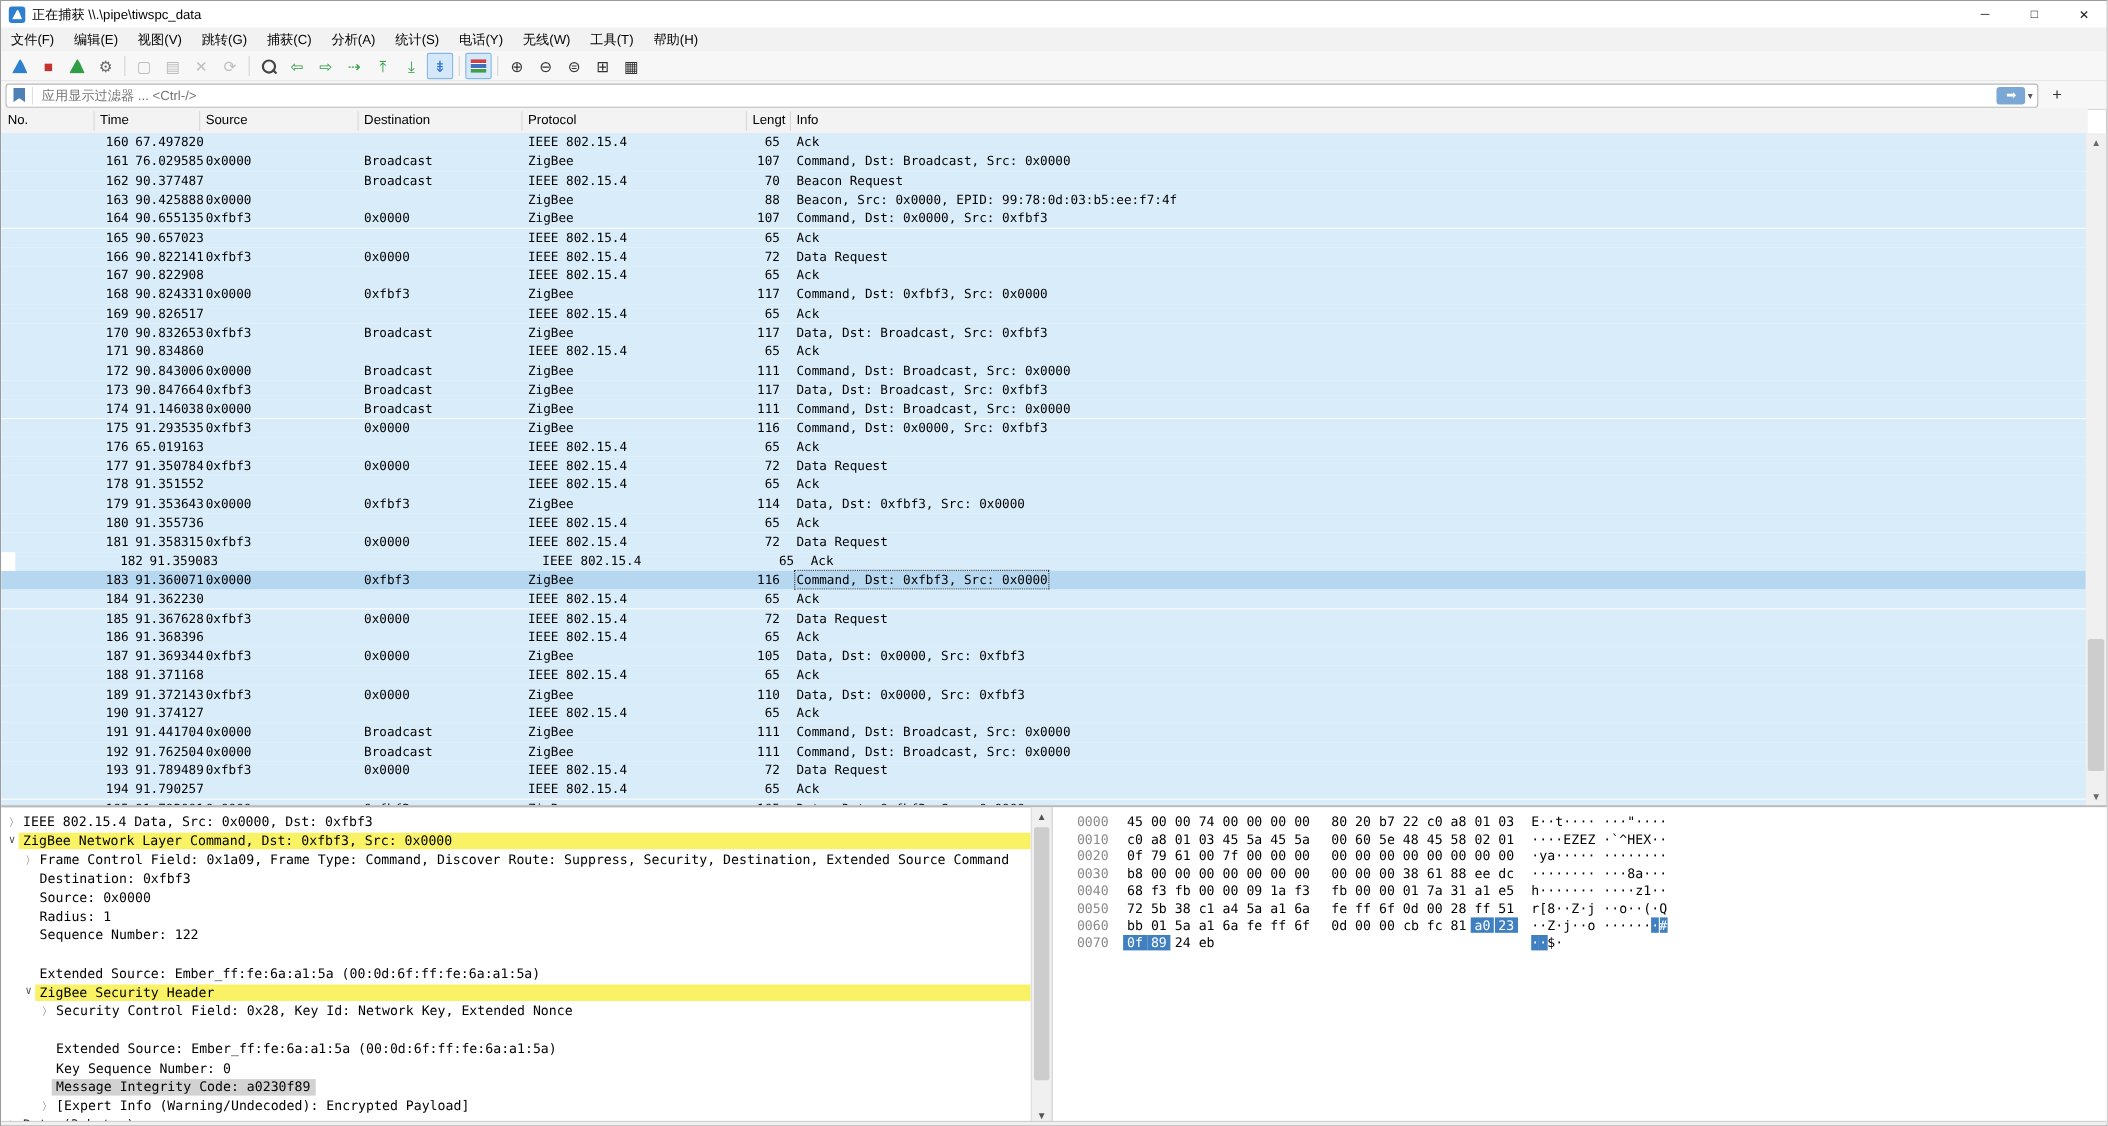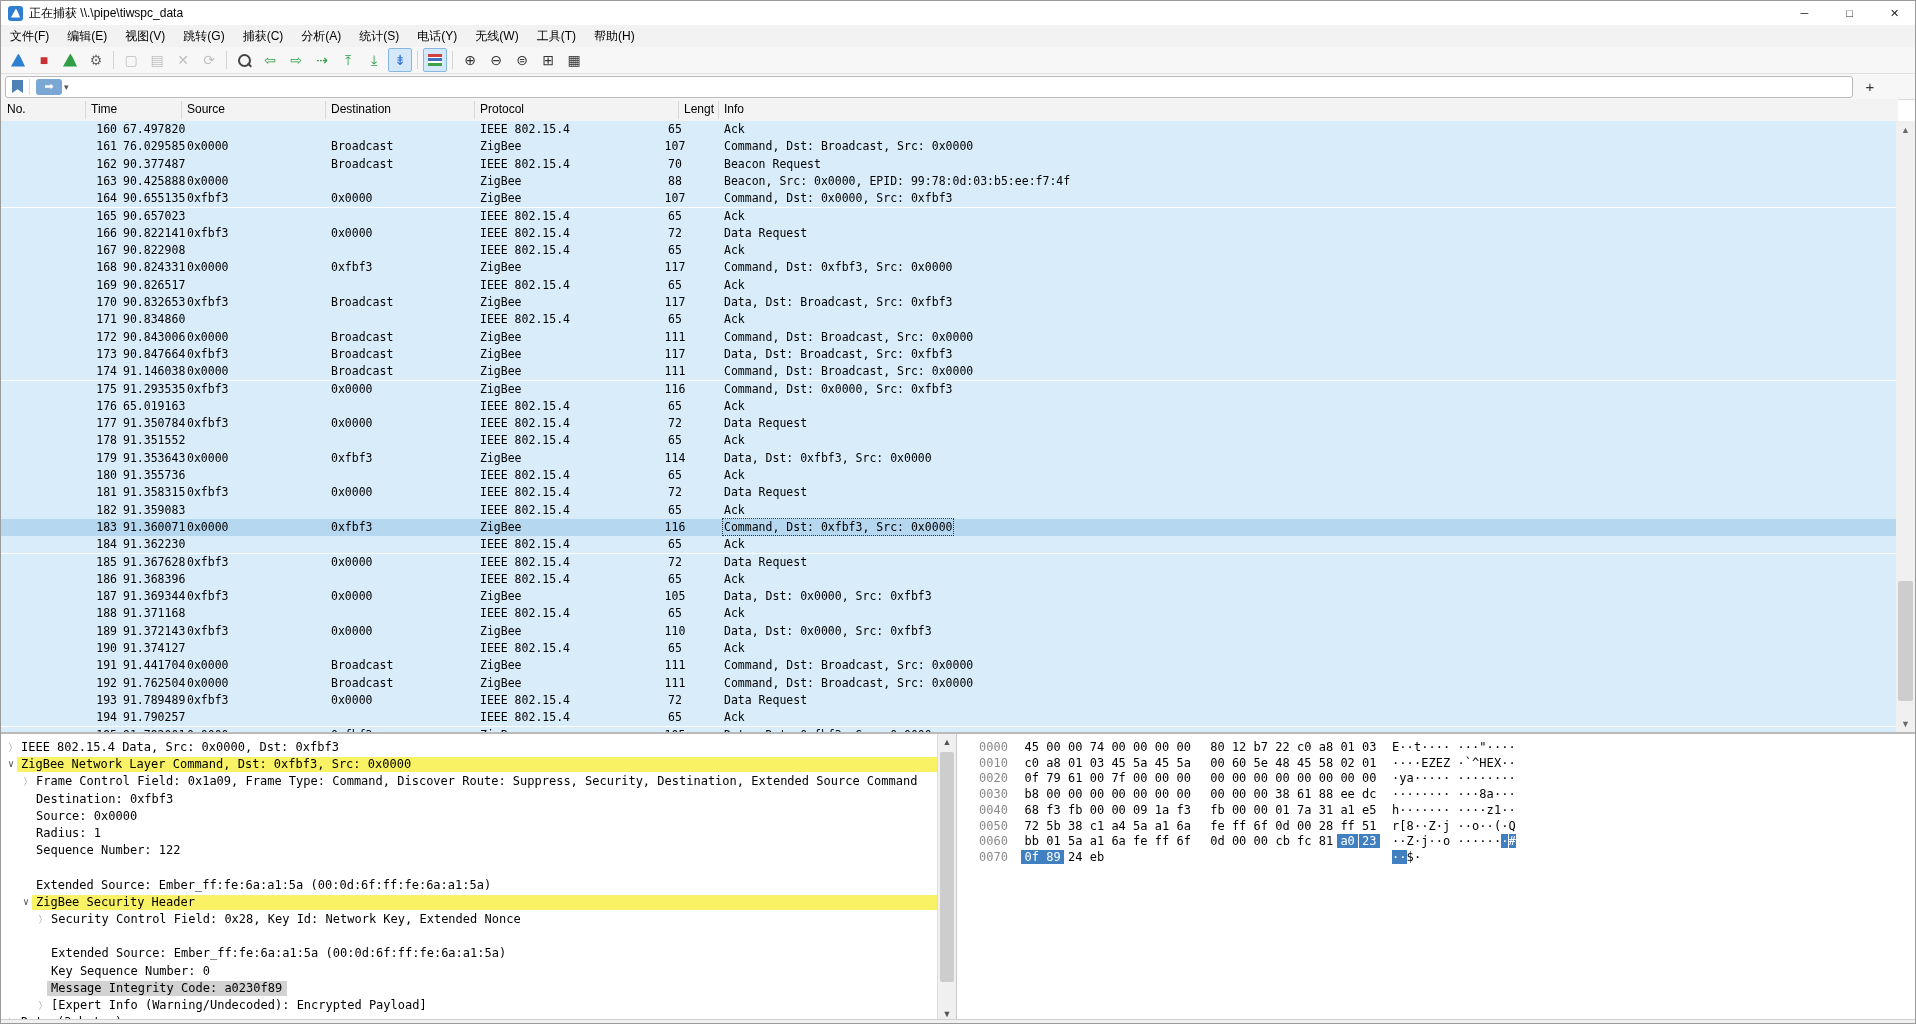--- a/index.html
+++ b/index.html
@@ -41,21 +41,21 @@
   .phead .vline{position:absolute;top:2px;width:1px;height:18px;background:#d8d8d8;}
   .plist{position:absolute;left:0;top:120px;width:1897px;height:611px;background:#fff;overflow:hidden;}
   .prow{position:absolute;left:0;width:1897px;height:17.3px;background:var(--row-bg);font-family:"DejaVu Sans Mono",monospace;font-size:11.5px;color:#000;}
   .prow.sel{background:var(--sel-row-bg);}
   .prow span{position:absolute;top:1px;white-space:pre;}
   .c-no{left:0;width:116px;text-align:right;}
   .c-time{left:122px;}
   .c-src{left:186px;}
   .c-dst{left:330px;}
   .c-proto{left:479px;}
-  .c-len{left:640px;width:68px;text-align:center;}
+  .c-len{left:640px;width:68px;text-align:right;}
   .c-info{left:723px;}
   .prow.sel .c-info{outline:1px dotted #333;outline-offset:1px;}
   
   .vsb{position:absolute;right:0;background:#f0f0f0;width:19px;}
   .vsb .arr{position:absolute;left:0;width:19px;height:17px;color:#6a6a6a;font-size:9px;display:flex;align-items:center;justify-content:center;}
   .vsb .thumb{position:absolute;left:2px;width:15px;background:#cdcdcd;border-radius:2px;}
   
   .bottom{position:absolute;left:0;top:731px;width:1916px;height:287px;background:#fff;border-top:2px solid #b9b9b9;}
   .detail{position:absolute;left:0;top:0;width:936px;height:287px;overflow:hidden;font-family:"DejaVu Sans Mono",monospace;font-size:12px;color:#000;}
   .dline{position:absolute;left:0;width:936px;height:17.2px;white-space:pre;}
@@ -141,20 +141,21 @@
       <div class="tbtn" style="color: rgb(51, 51, 51);">⊖</div>
       <div class="tbtn" style="color: rgb(51, 51, 51);">⊜</div>
       <div class="tbtn" style="color: rgb(51, 51, 51);">⊞</div>
       <div class="tbtn" style="color: rgb(51, 51, 51);">▦</div>
     </div>
 
   <div class="filterbar">
     <div class="fwrap">
       <div class="bookmark"></div>
       <div class="fdiv"></div>
+      <input class="finput" value="" placeholder="应用显示过滤器 ... &lt;Ctrl-/&gt;" style="">
       <div class="fapply">➡</div>
       <div class="fcaret">▾</div>
     </div>
     <div class="fplus">+</div>
   </div>
 
   <div class="phead" id="phead">
       <span style="left: 6px;">No.</span>
       <span style="left: 90px;">Time</span>
       <div class="vline" style="left: 84px;"></div>
@@ -362,21 +363,21 @@
       </div>
       <div class="prow" style="top: 363.3px;">
         <span class="c-no">181</span>
         <span class="c-time">91.358315</span>
         <span class="c-src">0xfbf3</span>
         <span class="c-dst">0x0000</span>
         <span class="c-proto">IEEE 802.15.4</span>
         <span class="c-len">72</span>
         <span class="c-info">Data Request</span>
       </div>
-      <div class="prow" style="top: 380.6px;">
+      <div class="prow" style="top: 380.6px; margin-left: 13px;">
         <span class="c-no">182</span>
         <span class="c-time">91.359083</span>
         <span class="c-src"></span>
         <span class="c-dst"></span>
         <span class="c-proto">IEEE 802.15.4</span>
         <span class="c-len">65</span>
         <span class="c-info">Ack</span>
       </div>
       <div class="prow sel" style="top: 397.9px;">
         <span class="c-no">183</span>
@@ -531,21 +532,21 @@
           <span class="off">0000</span>
           <span class="hx" style="left: 64px;">45</span>
           <span class="hx" style="left: 85.7px;">00</span>
           <span class="hx" style="left: 107.4px;">00</span>
           <span class="hx" style="left: 129.1px;">74</span>
           <span class="hx" style="left: 150.8px;">00</span>
           <span class="hx" style="left: 172.5px;">00</span>
           <span class="hx" style="left: 194.2px;">00</span>
           <span class="hx" style="left: 215.9px;">00</span>
           <span class="hx" style="left: 249.6px;">80</span>
-          <span class="hx" style="left: 271.3px;">12</span>
+          <span class="hx" style="left: 271.3px;">20</span>
           <span class="hx" style="left: 293px;">b7</span>
           <span class="hx" style="left: 314.7px;">22</span>
           <span class="hx" style="left: 336.4px;">c0</span>
           <span class="hx" style="left: 358.1px;">a8</span>
           <span class="hx" style="left: 379.8px;">01</span>
           <span class="hx" style="left: 401.5px;">03</span>
           <span class="ac" style="left: 435px;">E</span>
           <span class="ac" style="left: 442.3px;">·</span>
           <span class="ac" style="left: 449.6px;">·</span>
           <span class="ac" style="left: 456.9px;">t</span>

